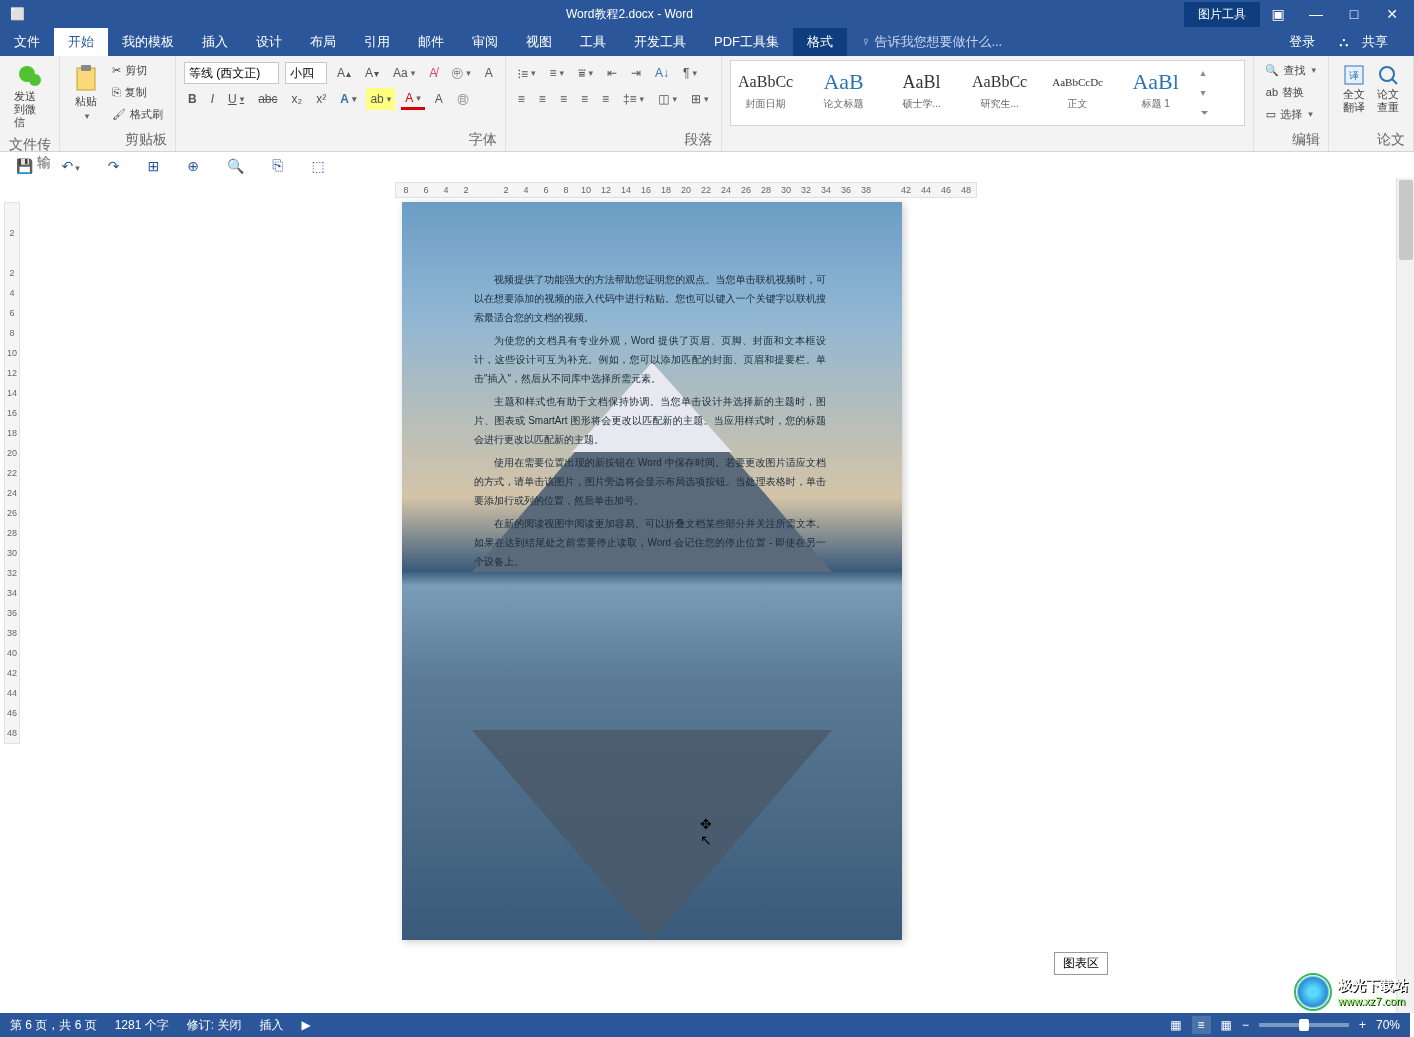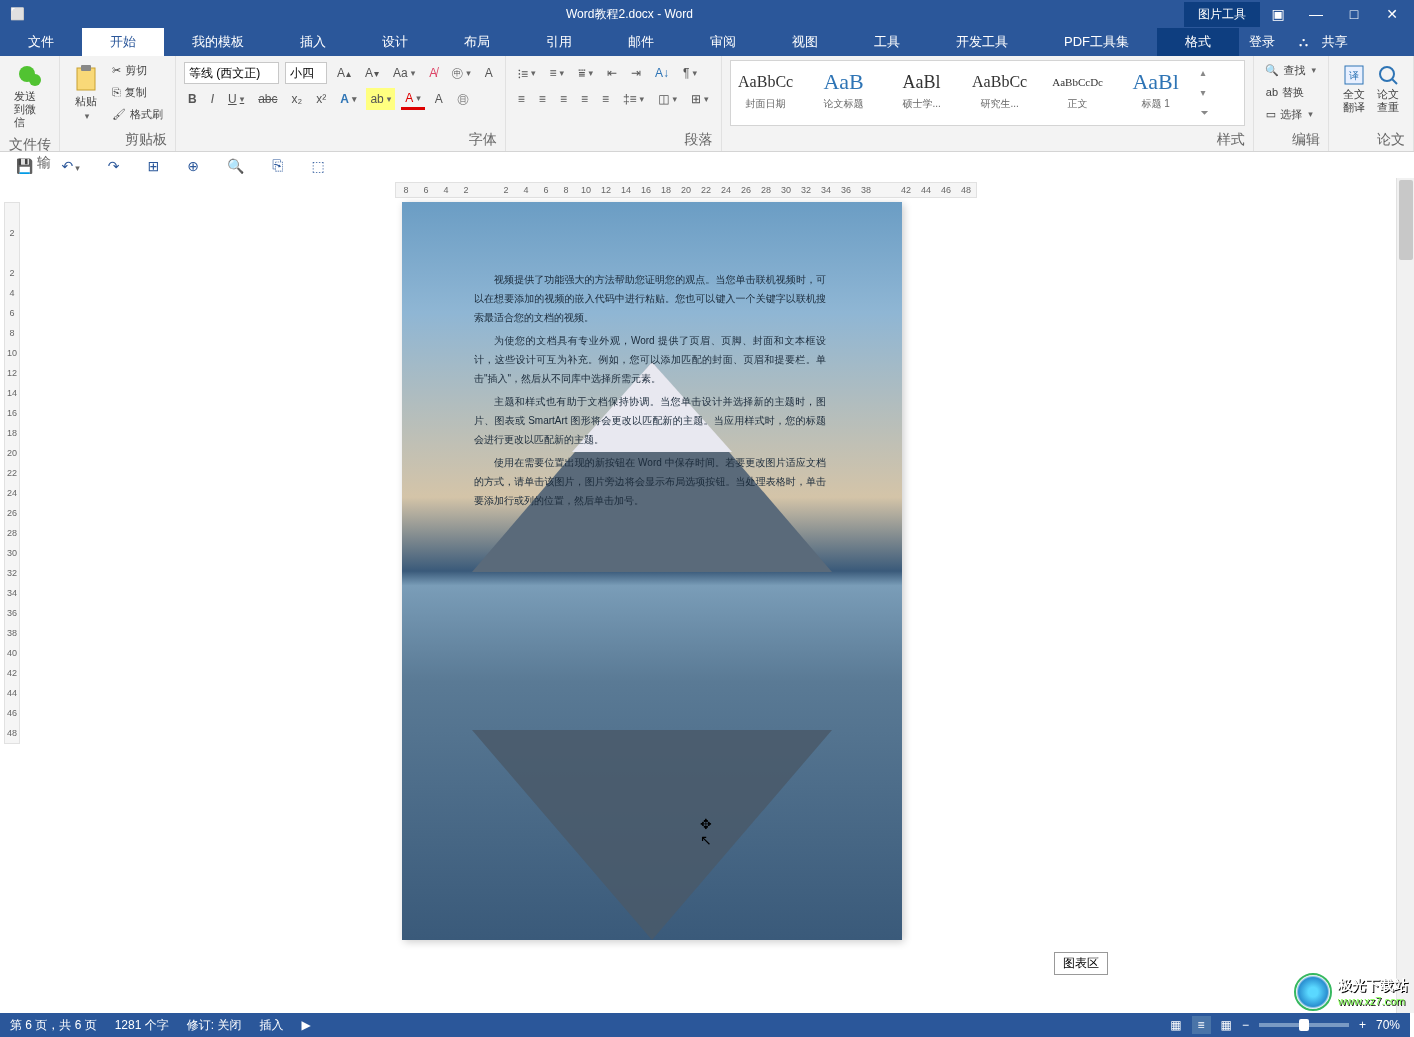--- a/index.html
+++ b/index.html
@@ -8,21 +8,21 @@
 
 .titlebar { height:28px; background:#2b579a; display:flex; align-items:center; color:#fff; font-size:12px; }
 .titlebar .left-icons { display:flex; gap:8px; padding:0 10px; }
 .titlebar .title { flex:1; text-align:center; padding-left:240px; }
 .titlebar .pictool { background:#0e3e80; padding:4px 14px; margin-left:200px; }
 .titlebar .winctrl { display:flex; gap:2px; margin-left:auto; padding-right:4px }
 .titlebar .winctrl span{ width:36px; text-align:center; font-size:14px }
 
 
 .tabs { height:28px; background:#2b579a; display:flex; align-items:stretch; color:#fff; font-size:13px; }
-.tabs .tab{ padding:5px 28px; cursor:pointer }
+.tabs .tab{ padding:5px 14px; cursor:pointer }
 .tabs .tab.active{ background:#fff; color:#2b579a }
 .tabs .tab.fmt{ background:#0e3e80 }
 .tabs .hint{ padding:5px 14px; color:#c5d6ef; flex:1 }
 .tabs .right{ display:flex; gap:4px; padding-right:6px }
 .tabs .right span{ padding:5px 10px }
 
 
 .ribbon { height:96px; background:#f3f3f3; border-bottom:1px solid #d4d4d4; display:flex; }
 .group{ border-right:1px solid #e1e1e1; padding:4px 8px 2px 8px; display:flex; flex-direction:column; position:relative }
 .group-label{ font-size:14px; color:#666; text-align:right; margin-top:auto; padding-top:2px }
@@ -120,20 +120,21 @@
   <div class="tab">设计</div>
   <div class="tab">布局</div>
   <div class="tab">引用</div>
   <div class="tab">邮件</div>
   <div class="tab">审阅</div>
   <div class="tab">视图</div>
   <div class="tab">工具</div>
   <div class="tab">开发工具</div>
   <div class="tab">PDF工具集</div>
   <div class="tab fmt">格式</div>
+  <div class="hint">♀ <span>告诉我您想要做什么...</span></div>
   <div class="right">
     <span>登录</span>
     <span>⛬ <span>共享</span></span>
   </div>
 </div>
 
 <div class="ribbon">
   <div class="group" style="width:60px">
     <div class="btn-big">
       <svg width="26" height="24">
@@ -251,21 +252,20 @@
       <div class="sitem">
           <div class="prev big">AaBl</div>
           <div>标题 1</div>
         </div>
       <div style="width:16px;display:flex;flex-direction:column;justify-content:space-around;color:#888;font-size:10px">
         <span>▴</span>
         <span>▾</span>
         <span>⏷</span>
       </div>
     </div>
-    <div class="group-label">样式</div>
   </div>
 
   <div class="group">
     <div class="editcol">
       <div>
           <span>🔍</span>
           <span>查找</span>
           <span class="dd">▾</span>
         </div>
       <div>
@@ -380,20 +380,21 @@
     </div>
 
   <div class="page">
     <div class="mountain"></div>
     <div class="reflection"></div>
     <div class="doctext">
       <p>视频提供了功能强大的方法帮助您证明您的观点。当您单击联机视频时，可以在想要添加的视频的嵌入代码中进行粘贴。您也可以键入一个关键字以联机搜索最适合您的文档的视频。</p>
       <p>为使您的文档具有专业外观，Word 提供了页眉、页脚、封面和文本框设计，这些设计可互为补充。例如，您可以添加匹配的封面、页眉和提要栏。单击"插入"，然后从不同库中选择所需元素。</p>
       <p>主题和样式也有助于文档保持协调。当您单击设计并选择新的主题时，图片、图表或 SmartArt 图形将会更改以匹配新的主题。当应用样式时，您的标题会进行更改以匹配新的主题。</p>
       <p>使用在需要位置出现的新按钮在 Word 中保存时间。若要更改图片适应文档的方式，请单击该图片，图片旁边将会显示布局选项按钮。当处理表格时，单击要添加行或列的位置，然后单击加号。</p>
+      <p>在新的阅读视图中阅读更加容易。可以折叠文档某些部分并关注所需文本。如果在达到结尾处之前需要停止读取，Word 会记住您的停止位置 - 即使在另一个设备上。</p>
     </div>
   </div>
 
   <div class="cursor">✥<br>↖</div>
   <div class="tooltip">图表区</div>
 </div>
 
 <div class="vscroll">
     <div class="thumb"></div>
   </div>

